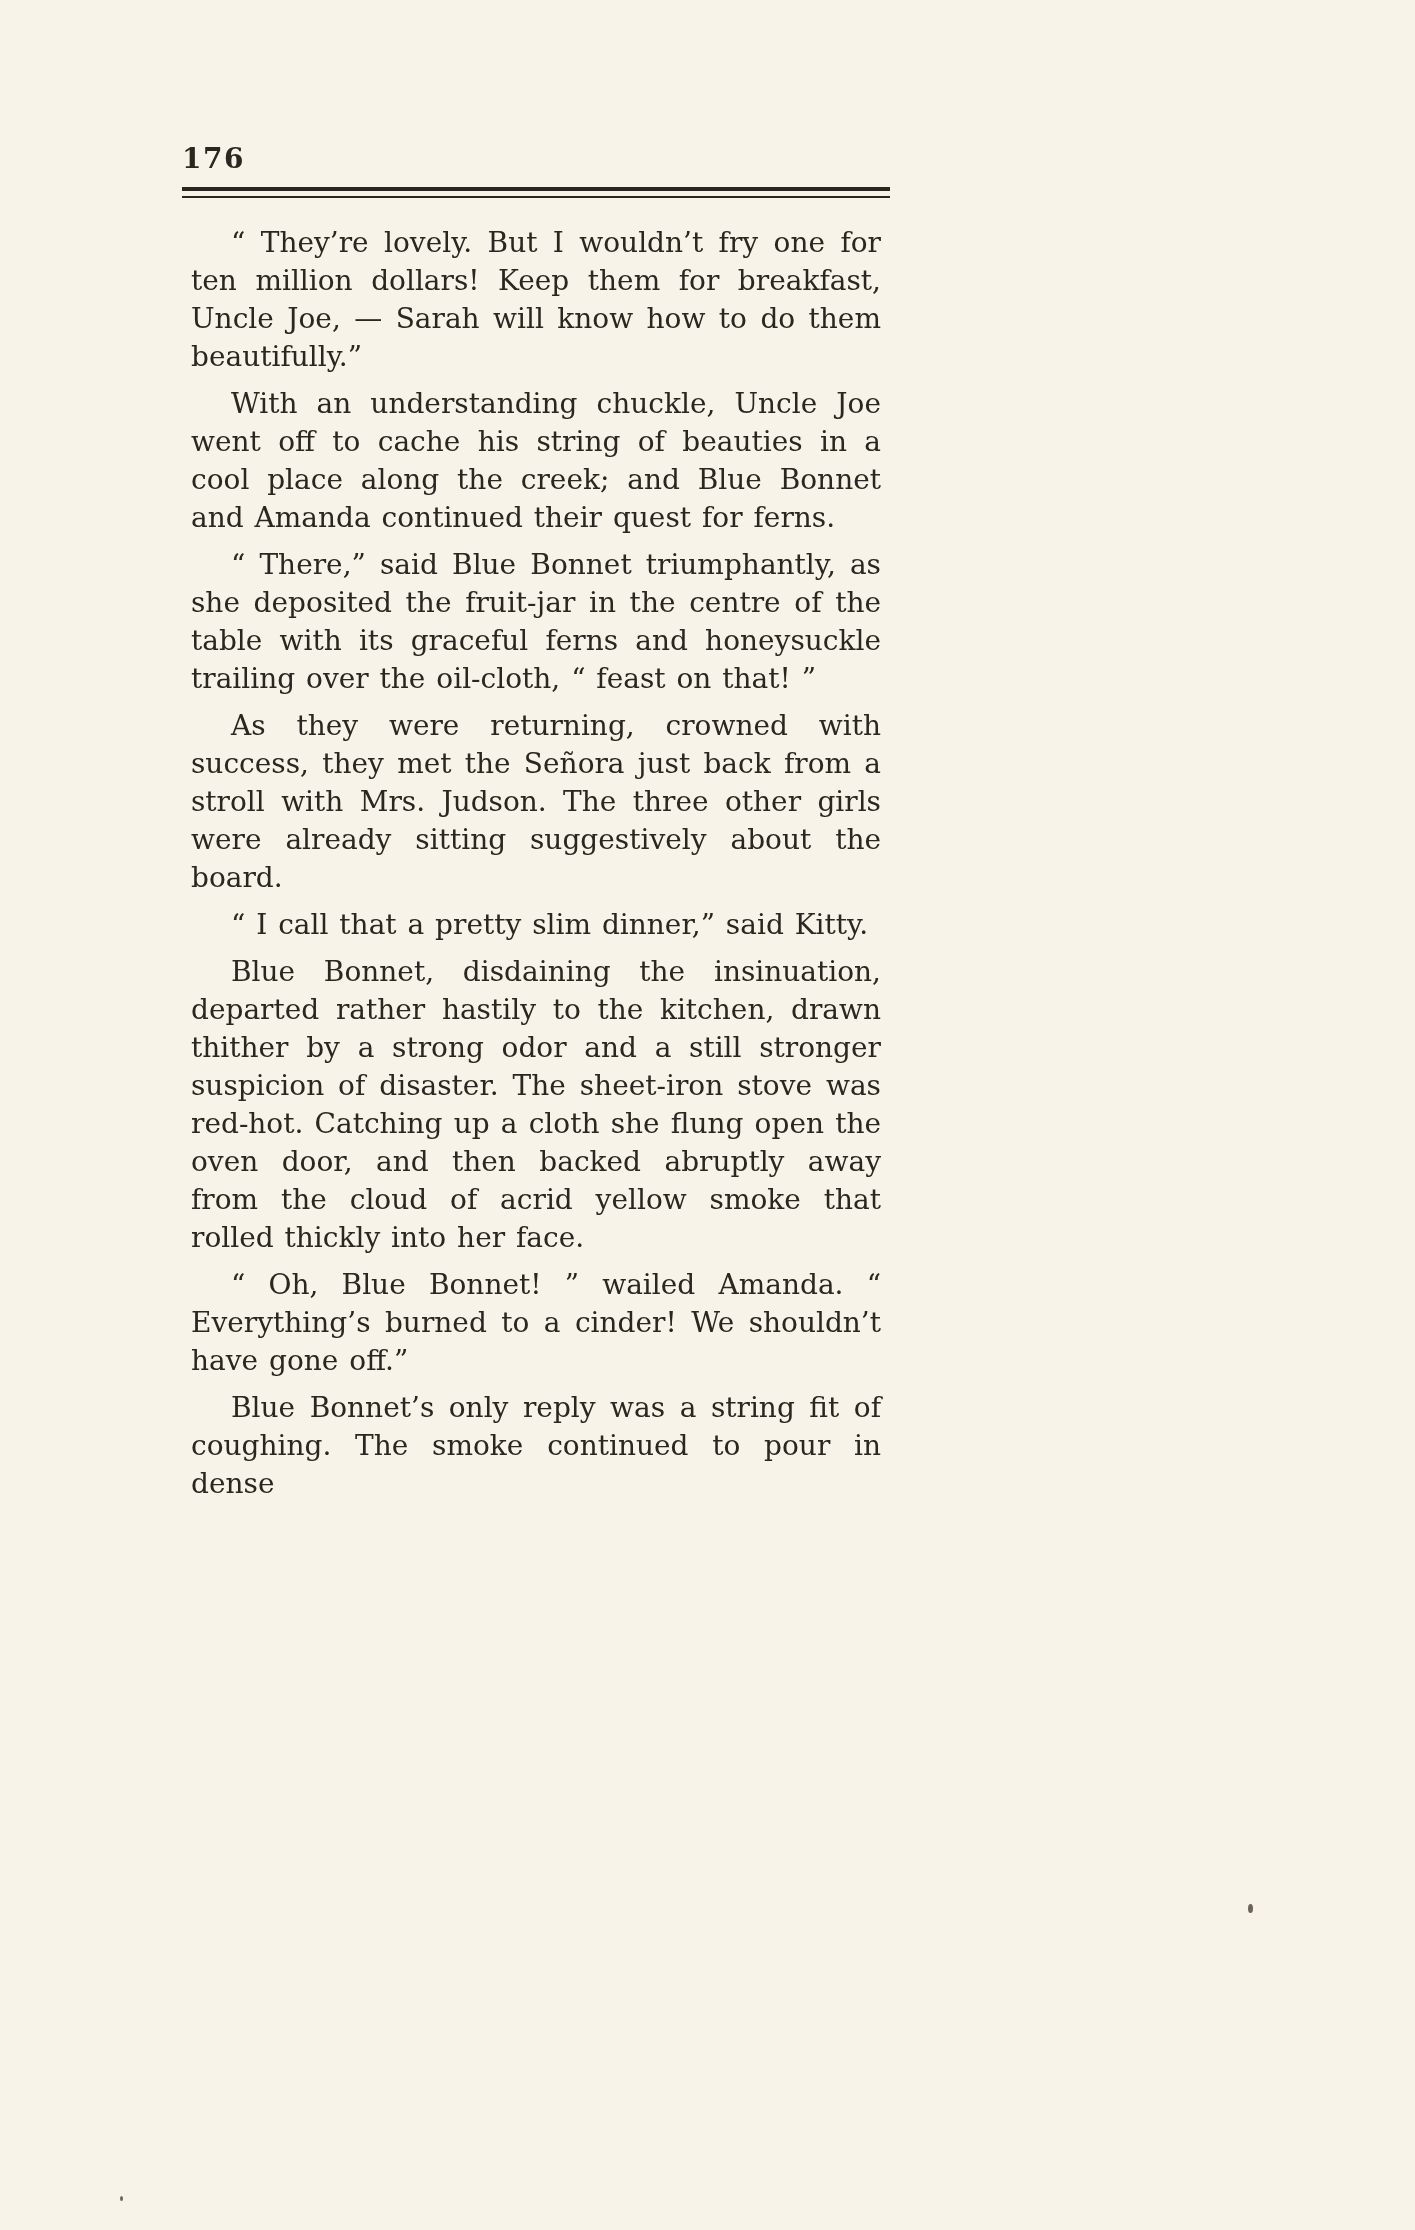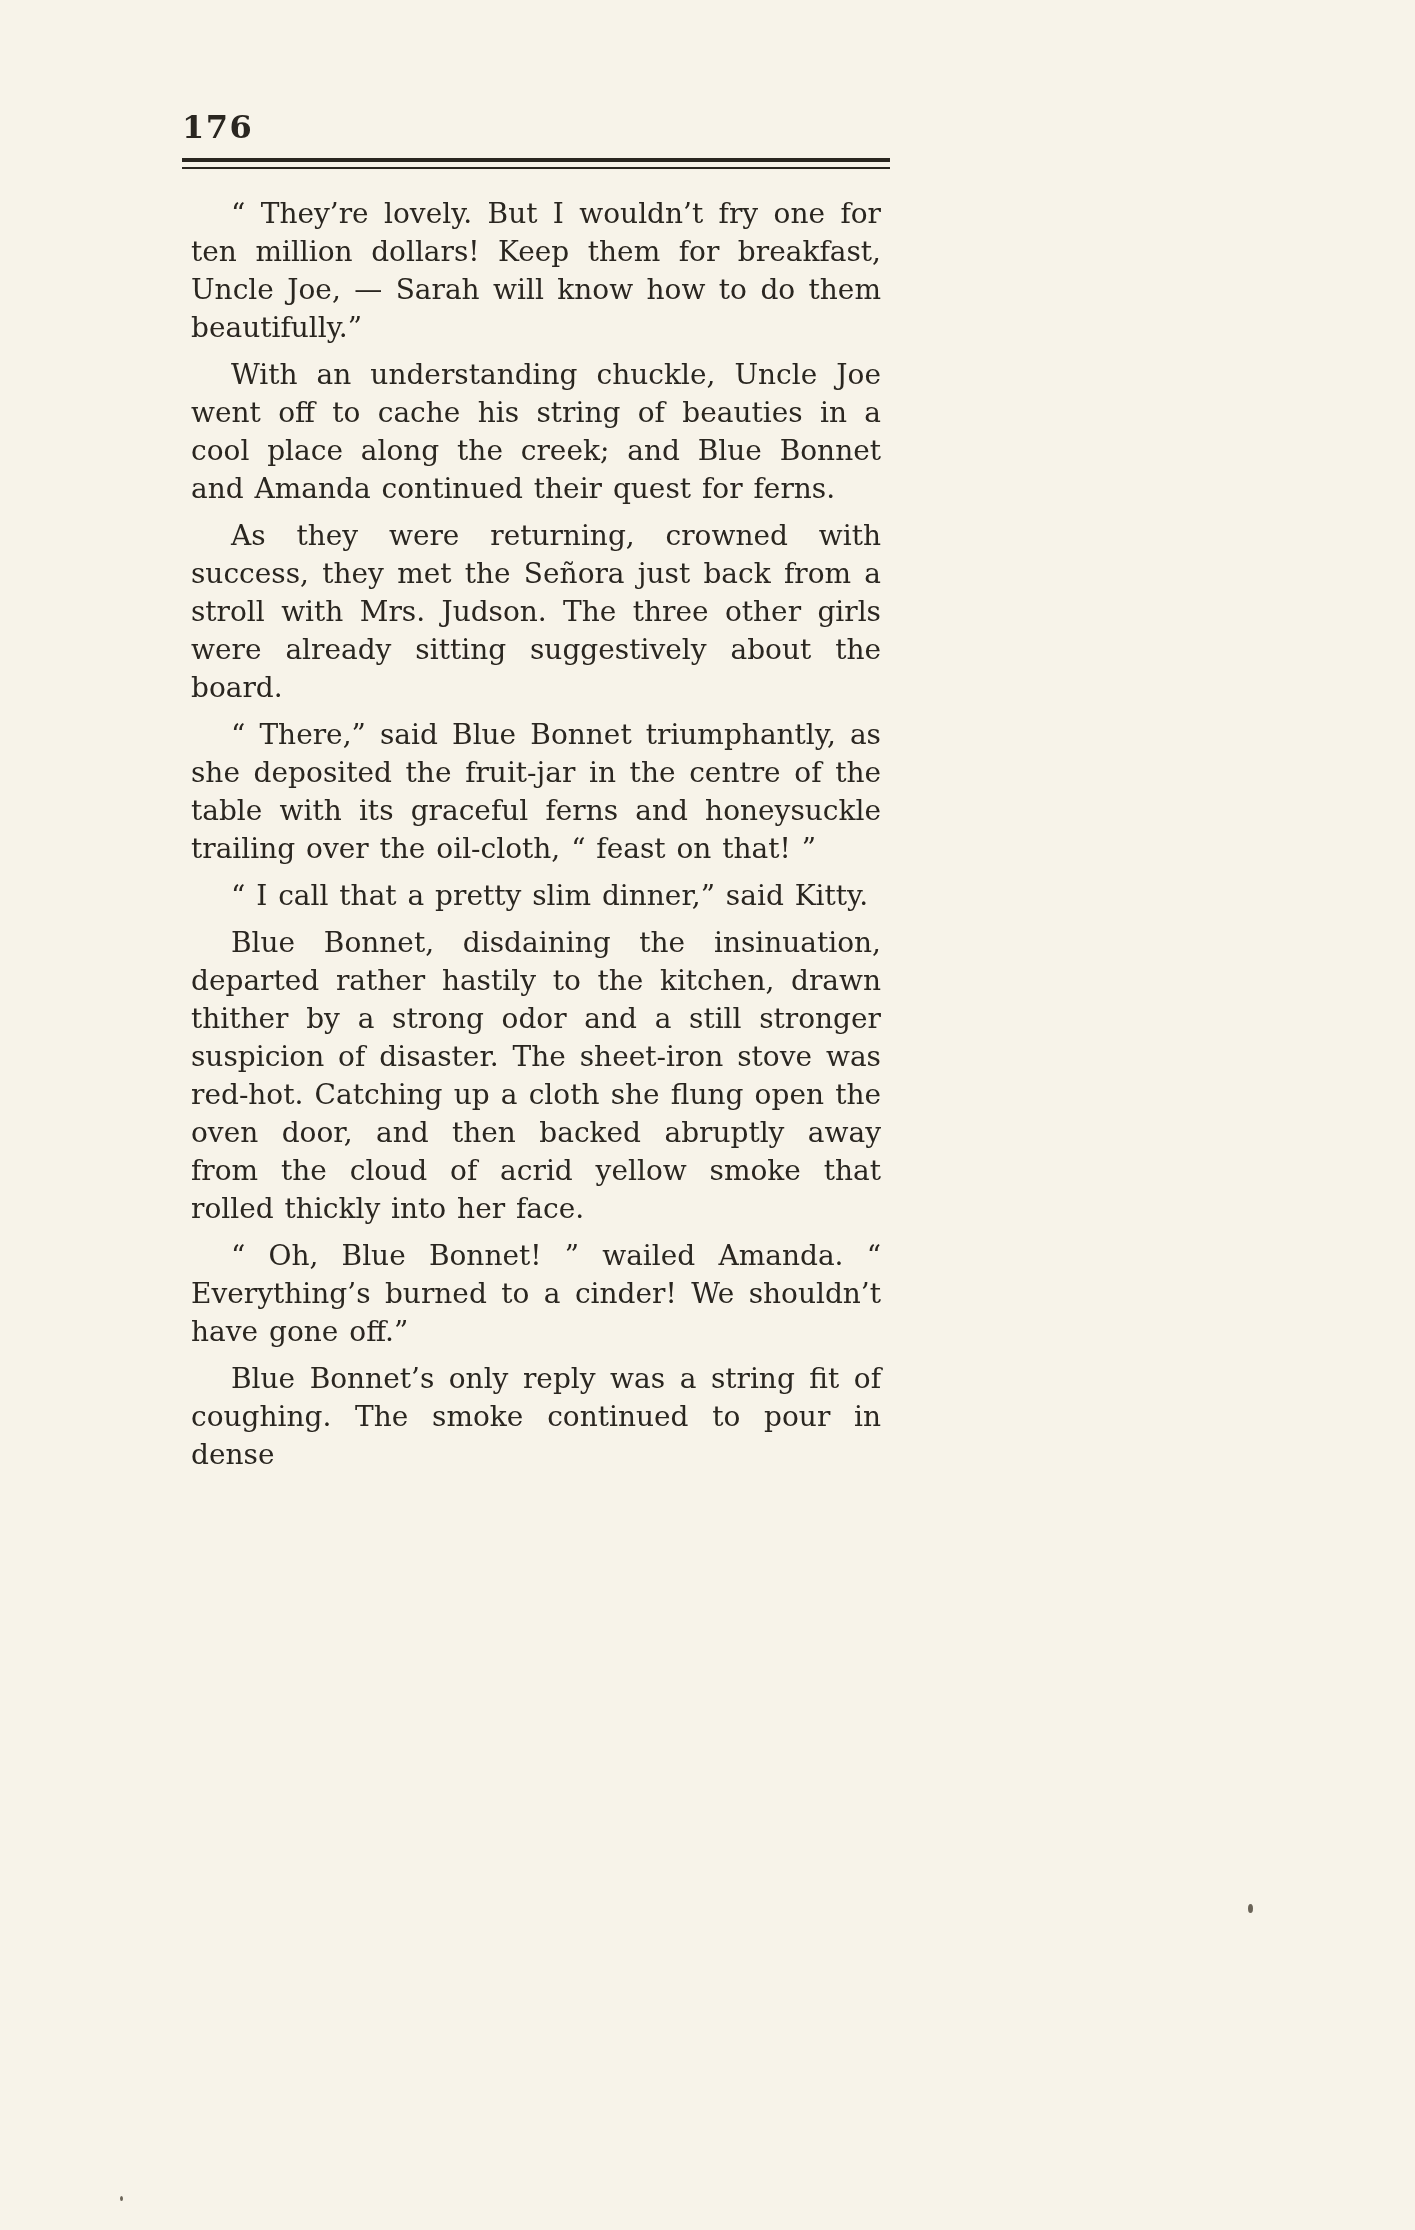--- a/index.html
+++ b/index.html
@@ -19,23 +19,24 @@
     position: absolute;
     left: 182px;
     top: 108px;
     width: 708px;
   }
   .running-head {
     display: flex;
     justify-content: space-between;
     align-items: flex-start;
     font-weight: bold;
-    font-size: 32px;
+    font-size: 28px;
     letter-spacing: 1.5px;
     white-space: nowrap;
+    margin-top: 34px;
   }
   .running-head .page-number {
     margin-right: 26px;
   }
   .double-rule {
     margin-top: 12px;
     margin-bottom: 26px;
   }
   .double-rule .rule-thick {
     height: 4px;
@@ -74,22 +75,22 @@
   </div>
 
   <div class="double-rule">
     <div class="rule-thick"></div>
     <div class="rule-thin"></div>
   </div>
 
   <div class="body-text">
       <p>“ They’re lovely.  But I wouldn’t fry one for ten million dollars!  Keep them for breakfast, Uncle Joe, — Sarah will know how to do them beautifully.”</p>
       <p>With an understanding chuckle, Uncle Joe went off to cache his string of beauties in a cool place along the creek; and Blue Bonnet and Amanda continued their quest for ferns.</p>
+      <p>“ There,” said Blue Bonnet triumphantly, as she deposited the fruit-jar in the centre of the table with its graceful ferns and honeysuckle trailing over the oil-cloth, “ feast on that! ”</p>
       <p>As they were returning, crowned with success, they met the Señora just back from a stroll with Mrs. Judson.  The three other girls were already sitting suggestively about the board.</p>
-      <p>“ There,” said Blue Bonnet triumphantly, as she deposited the fruit-jar in the centre of the table with its graceful ferns and honeysuckle trailing over the oil-cloth, “ feast on that! ”</p>
       <p>“ I call that a pretty slim dinner,” said Kitty.</p>
       <p>Blue Bonnet, disdaining the insinuation, departed rather hastily to the kitchen, drawn thither by a strong odor and a still stronger suspicion of disaster.  The sheet-iron stove was red-hot.  Catching up a cloth she flung open the oven door, and then backed abruptly away from the cloud of acrid yellow smoke that rolled thickly into her face.</p>
       <p>“ Oh, Blue Bonnet! ” wailed Amanda.  “ Everything’s burned to a cinder!  We shouldn’t have gone off.”</p>
       <p class="continues">Blue Bonnet’s only reply was a string fit of coughing.  The smoke continued to pour in dense</p>
     </div>
 
 </div>
 
 <div class="speck" style="left:1248px; top:1904px; width:5px; height:9px;"></div>
 <div class="speck" style="left:120px; top:2196px; width:3px; height:5px;"></div>

